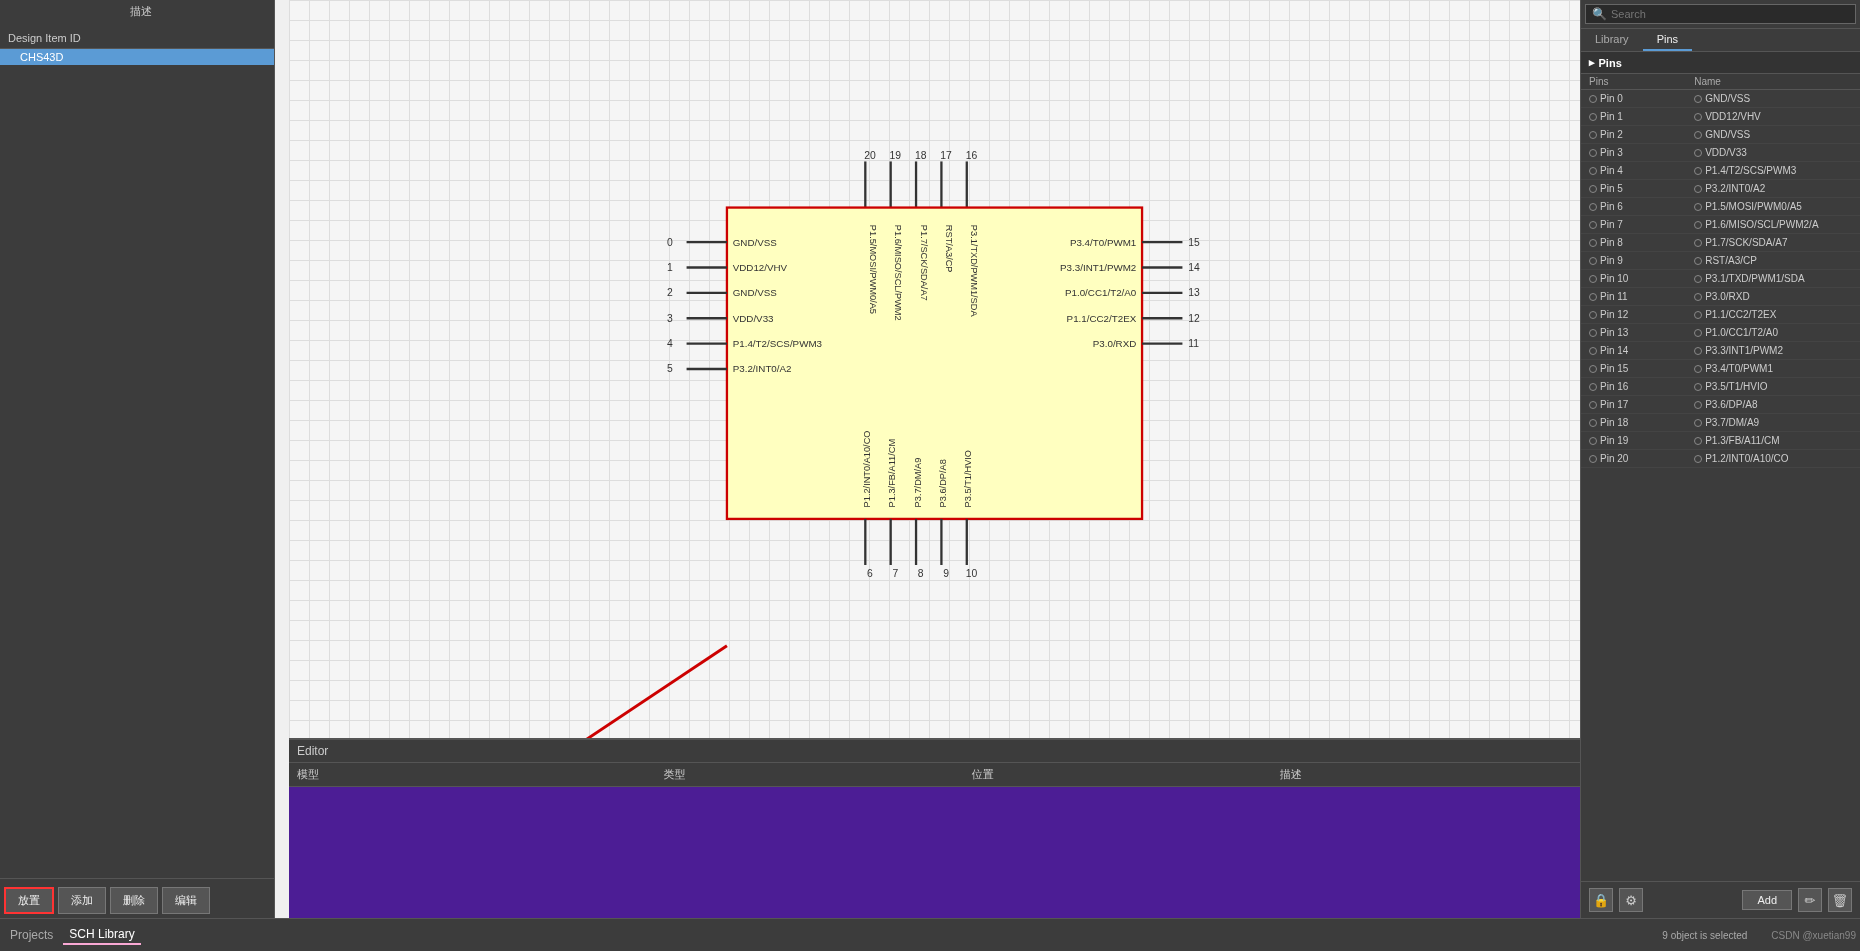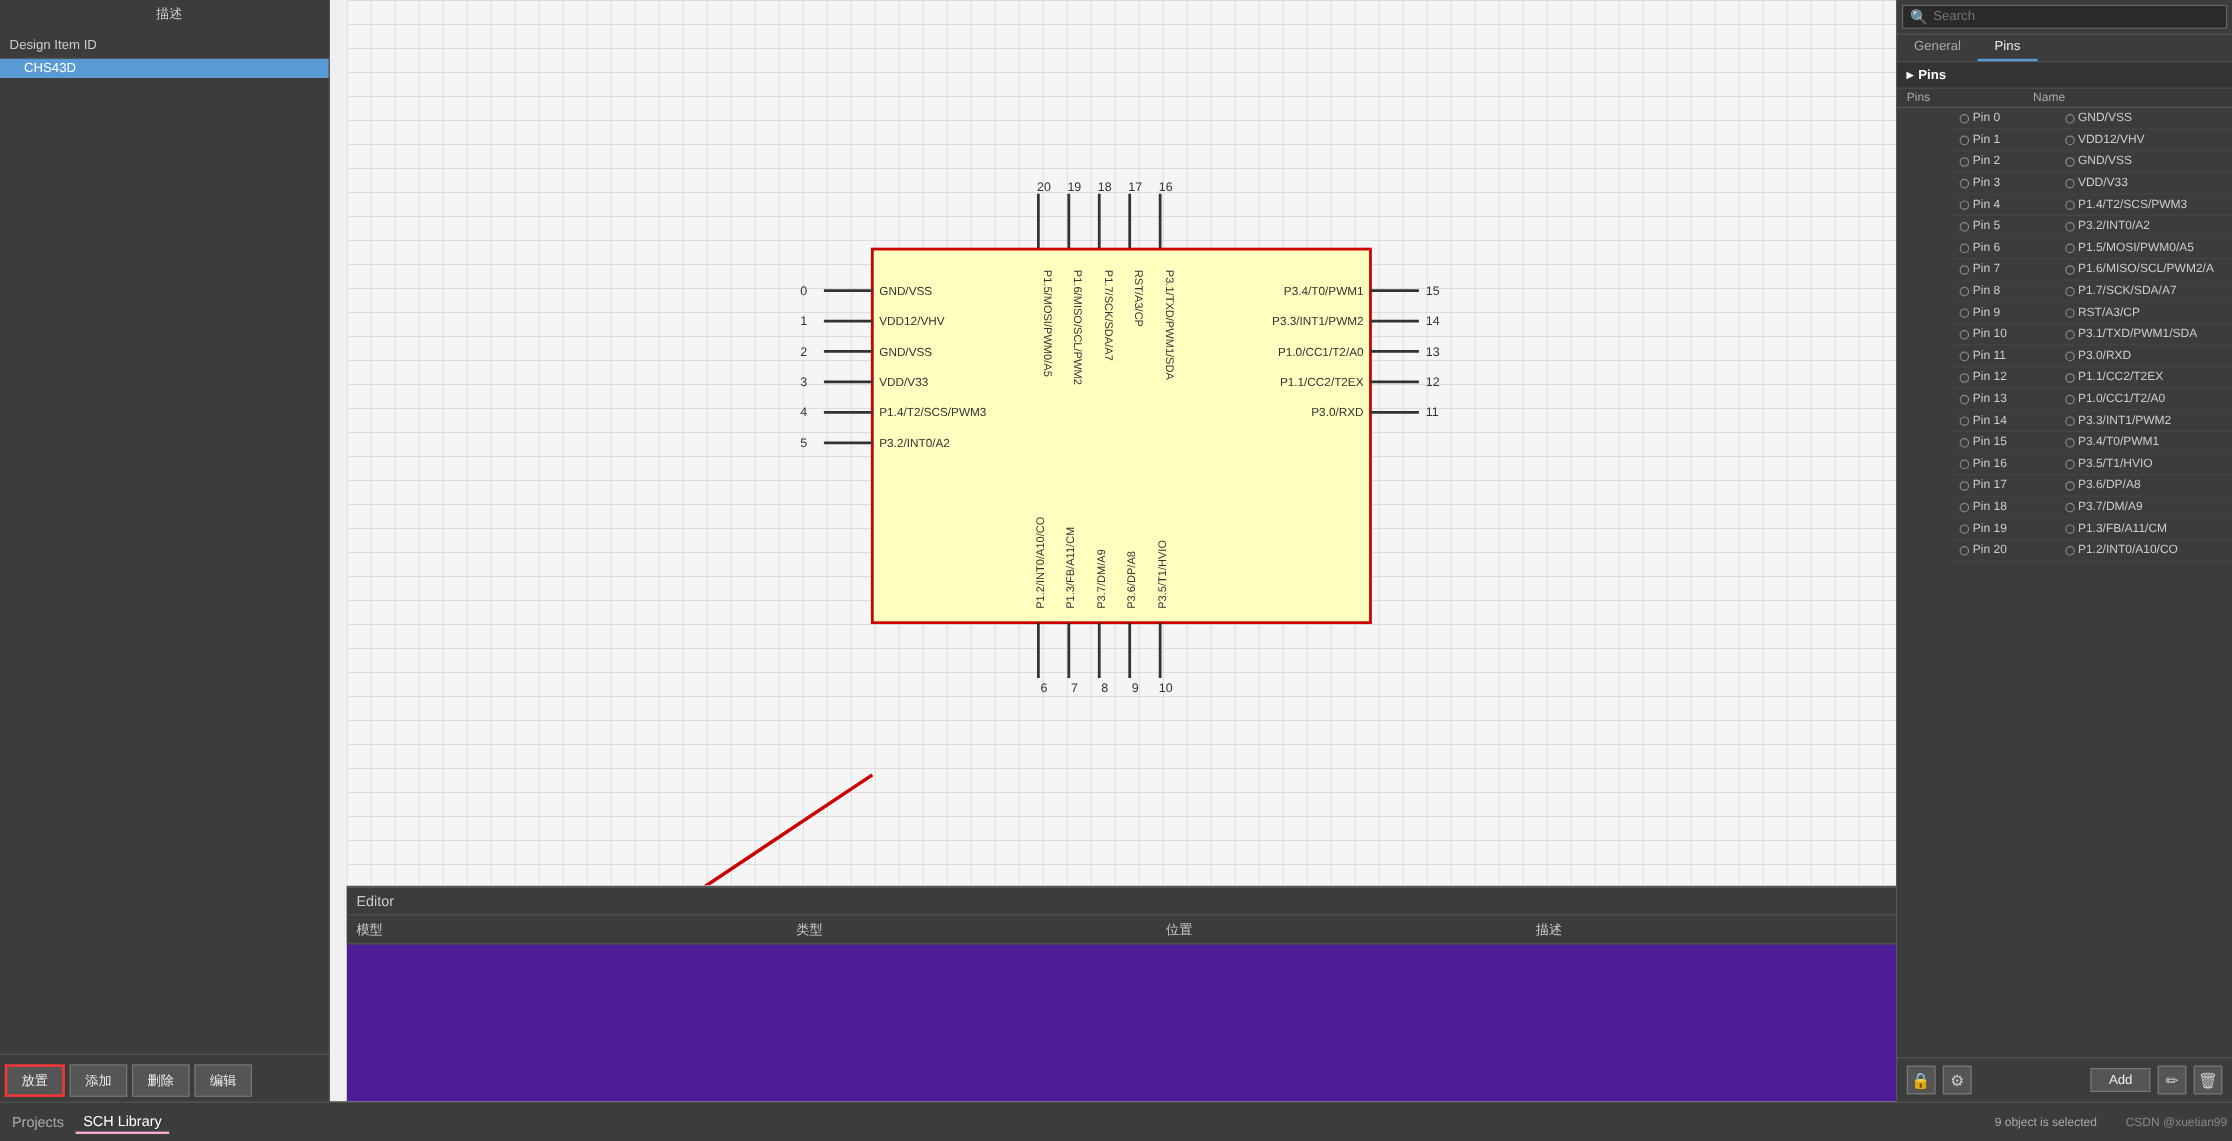--- a/index.html
+++ b/index.html
@@ -296,21 +296,20 @@
       flex: 1;
     }
 
     .pins-col.wide {
       flex: 1.5;
     }
 
     .pins-list {
       flex: 1;
       overflow-y: auto;
-      padding-left: 44px;
     }
 
     .pin-row {
       display: flex;
       align-items: center;
       padding: 1px 8px;
       border-bottom: 1px solid #444;
       min-height: 18px;
     }
 
@@ -529,21 +528,21 @@
   </div>
 
   <div class="right-panel">
     <div class="right-panel-top">
       <div class="search-box">
         <span>🔍</span>
         <input class="search-input" type="text" placeholder="Search" style="">
       </div>
     </div>
     <div class="right-tabs">
-      <div class="right-tab">General</div>
+      <div class="right-tab">Library</div>
       <div class="right-tab active">Pins</div>
     </div>
     <div class="pins-section-header">
       <span>▸</span>
       <span>Pins</span>
     </div>
     <div class="pins-table-header">
       <div class="pins-col">Pins</div>
       <div class="pins-col wide">Name</div>
     </div>

